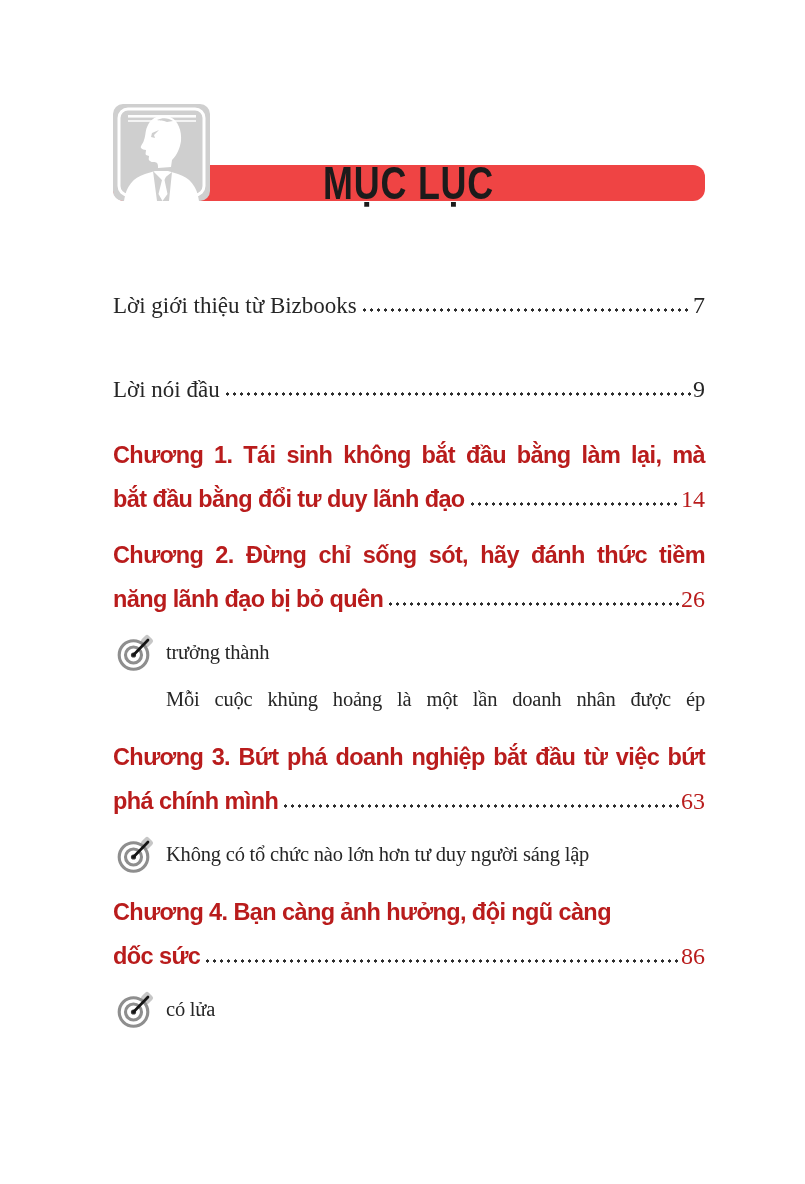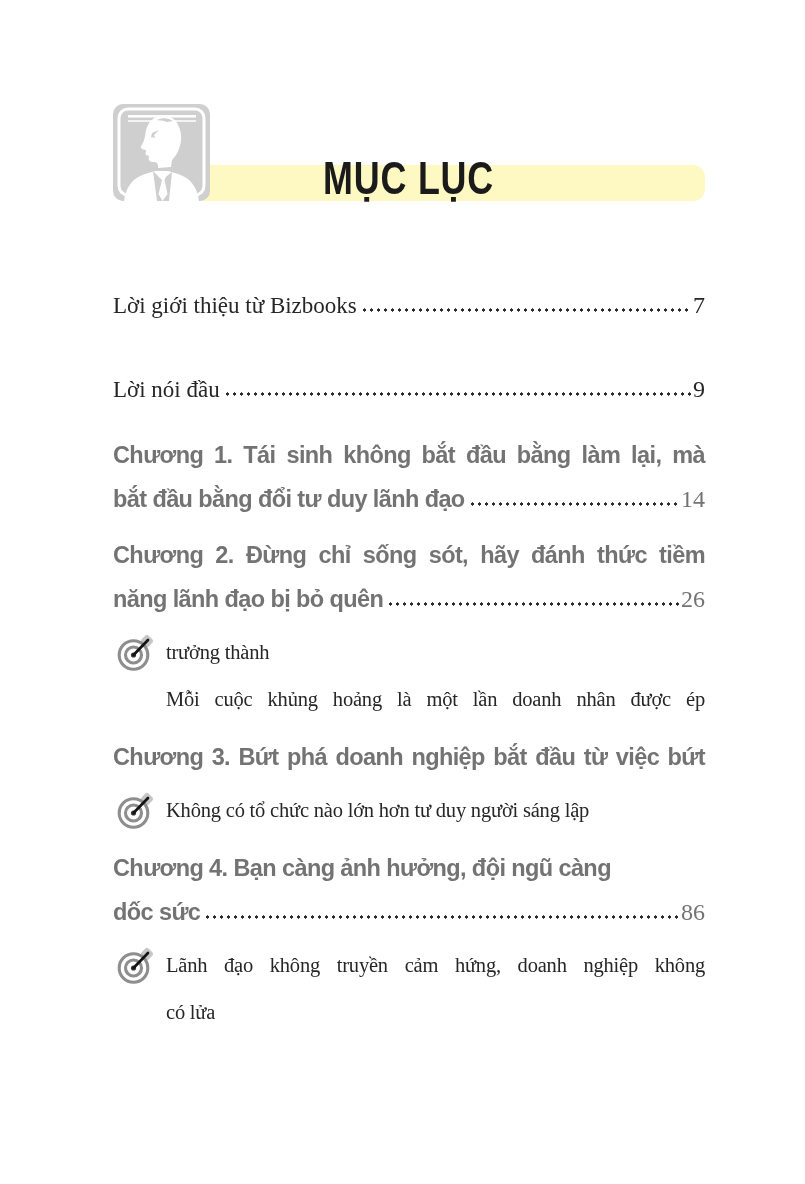--- a/index.html
+++ b/index.html
@@ -6,22 +6,22 @@
   .page {
     position:relative; width:805px; height:1184px; background:#ffffff;
     overflow:hidden; font-family:"Liberation Serif", serif; color:#262626;
   }
   .content { position:absolute; left:113px; top:0; width:592px; }
 
   
   .header { position:relative; height:97px; margin-top:104px; }
   .header-bar {
     position:absolute; left:0; right:0; top:13px; bottom:0;
-    background:#fef9c3; border-radius:12px;
-    display:flex; align-items:flex-end; justify-content:center;margin-top:48px;
+    background:#ef4444; border-radius:12px;
+    display:flex; align-items:center; justify-content:center;margin-top:48px;
   }
   .header-title {
     font-family:"Liberation Sans", sans-serif; font-weight:bold;
     font-size:46px; line-height:1; color:#1b1b1b;
     transform:scaleX(0.78); letter-spacing:1px; white-space:nowrap;
   }
   .header-logo {
     position:absolute; left:0; top:0; width:97px; height:97px;
     background:#cfcfcf; border-radius:10px; overflow:hidden;
   }
@@ -35,21 +35,21 @@
   .leader {
     flex:1 1 auto; height:6px; margin:0 1px 0 6px;
     background-image:radial-gradient(circle at 1.6px 3px, #2b2b2b 1.45px, rgba(0,0,0,0) 1.75px);
     background-size:7px 6px; background-repeat:repeat-x; background-position:left bottom;
   }
   .page-num { flex:0 0 auto; font-family:"Liberation Serif", serif; font-size:24px; font-weight:normal; letter-spacing:0; }
 
   
   .chapter {
     font-family:"Liberation Sans", sans-serif; font-weight:bold;
-    font-size:23.5px; letter-spacing:-0.6px; color:#737373;
+    font-size:23.5px; letter-spacing:-0.6px; color:#b91c1c;
   }
   .ch-first { margin-top:26px; }
   .ch-next  { margin-top:12px; }
   .ch-l1 { line-height:44px; }
   .just   { text-align:justify; text-align-last:justify; }
   .ch-l2 { display:flex; align-items:baseline; line-height:44px;text-align:center; }
   .ch-l2-text { flex:0 0 auto; }
 
   
   .kp {
@@ -127,20 +127,25 @@
         <circle cx="17.5" cy="22" r="8" fill="none" stroke="#8e8e8e" stroke-width="3.1"></circle>
         <circle cx="17.5" cy="22" r="2.6" fill="#3a3a3a"></circle>
         <line x1="32" y1="7" x2="17.5" y2="22" stroke="#141414" stroke-width="2.7" stroke-linecap="round"></line>
       </svg>
       <div class="kp-line">trưởng thành</div>
       <div class="kp-line just">Mỗi cuộc khủng hoảng là một lần doanh nhân được ép</div>
     </div>
 
     <div class="chapter ch-next">
       <div class="ch-l1 just">Chương 3. Bứt phá doanh nghiệp bắt đầu từ việc bứt</div>
+      <div class="ch-l2">
+        <span class="ch-l2-text">phá chính mình</span>
+        <span class="leader"></span>
+        <span class="page-num">63</span>
+      </div>
     </div>
     <div class="kp">
       <svg class="t-icon" viewBox="0 0 40 40" aria-hidden="true">
         <g transform="rotate(45 31 8)">
             <rect x="26" y="3" width="10" height="10" rx="2.5" fill="#c6c6c6"></rect>
           </g>
         <circle cx="17.5" cy="22" r="14.3" fill="none" stroke="#8e8e8e" stroke-width="3.1"></circle>
         <circle cx="17.5" cy="22" r="8" fill="none" stroke="#8e8e8e" stroke-width="3.1"></circle>
         <circle cx="17.5" cy="22" r="2.6" fill="#3a3a3a"></circle>
         <line x1="32" y1="7" x2="17.5" y2="22" stroke="#141414" stroke-width="2.7" stroke-linecap="round"></line>
@@ -159,18 +164,17 @@
     <div class="kp">
       <svg class="t-icon" viewBox="0 0 40 40" aria-hidden="true">
         <g transform="rotate(45 31 8)">
             <rect x="26" y="3" width="10" height="10" rx="2.5" fill="#c6c6c6"></rect>
           </g>
         <circle cx="17.5" cy="22" r="14.3" fill="none" stroke="#8e8e8e" stroke-width="3.1"></circle>
         <circle cx="17.5" cy="22" r="8" fill="none" stroke="#8e8e8e" stroke-width="3.1"></circle>
         <circle cx="17.5" cy="22" r="2.6" fill="#3a3a3a"></circle>
         <line x1="32" y1="7" x2="17.5" y2="22" stroke="#141414" stroke-width="2.7" stroke-linecap="round"></line>
       </svg>
-      <div class="kp-line just">Lãnh đạo không truyền cảm hứng, doanh nghiệp không</div>
       <div class="kp-line">có lửa</div>
     </div>
 
   </div>
 </div>
 
 </body></html>

